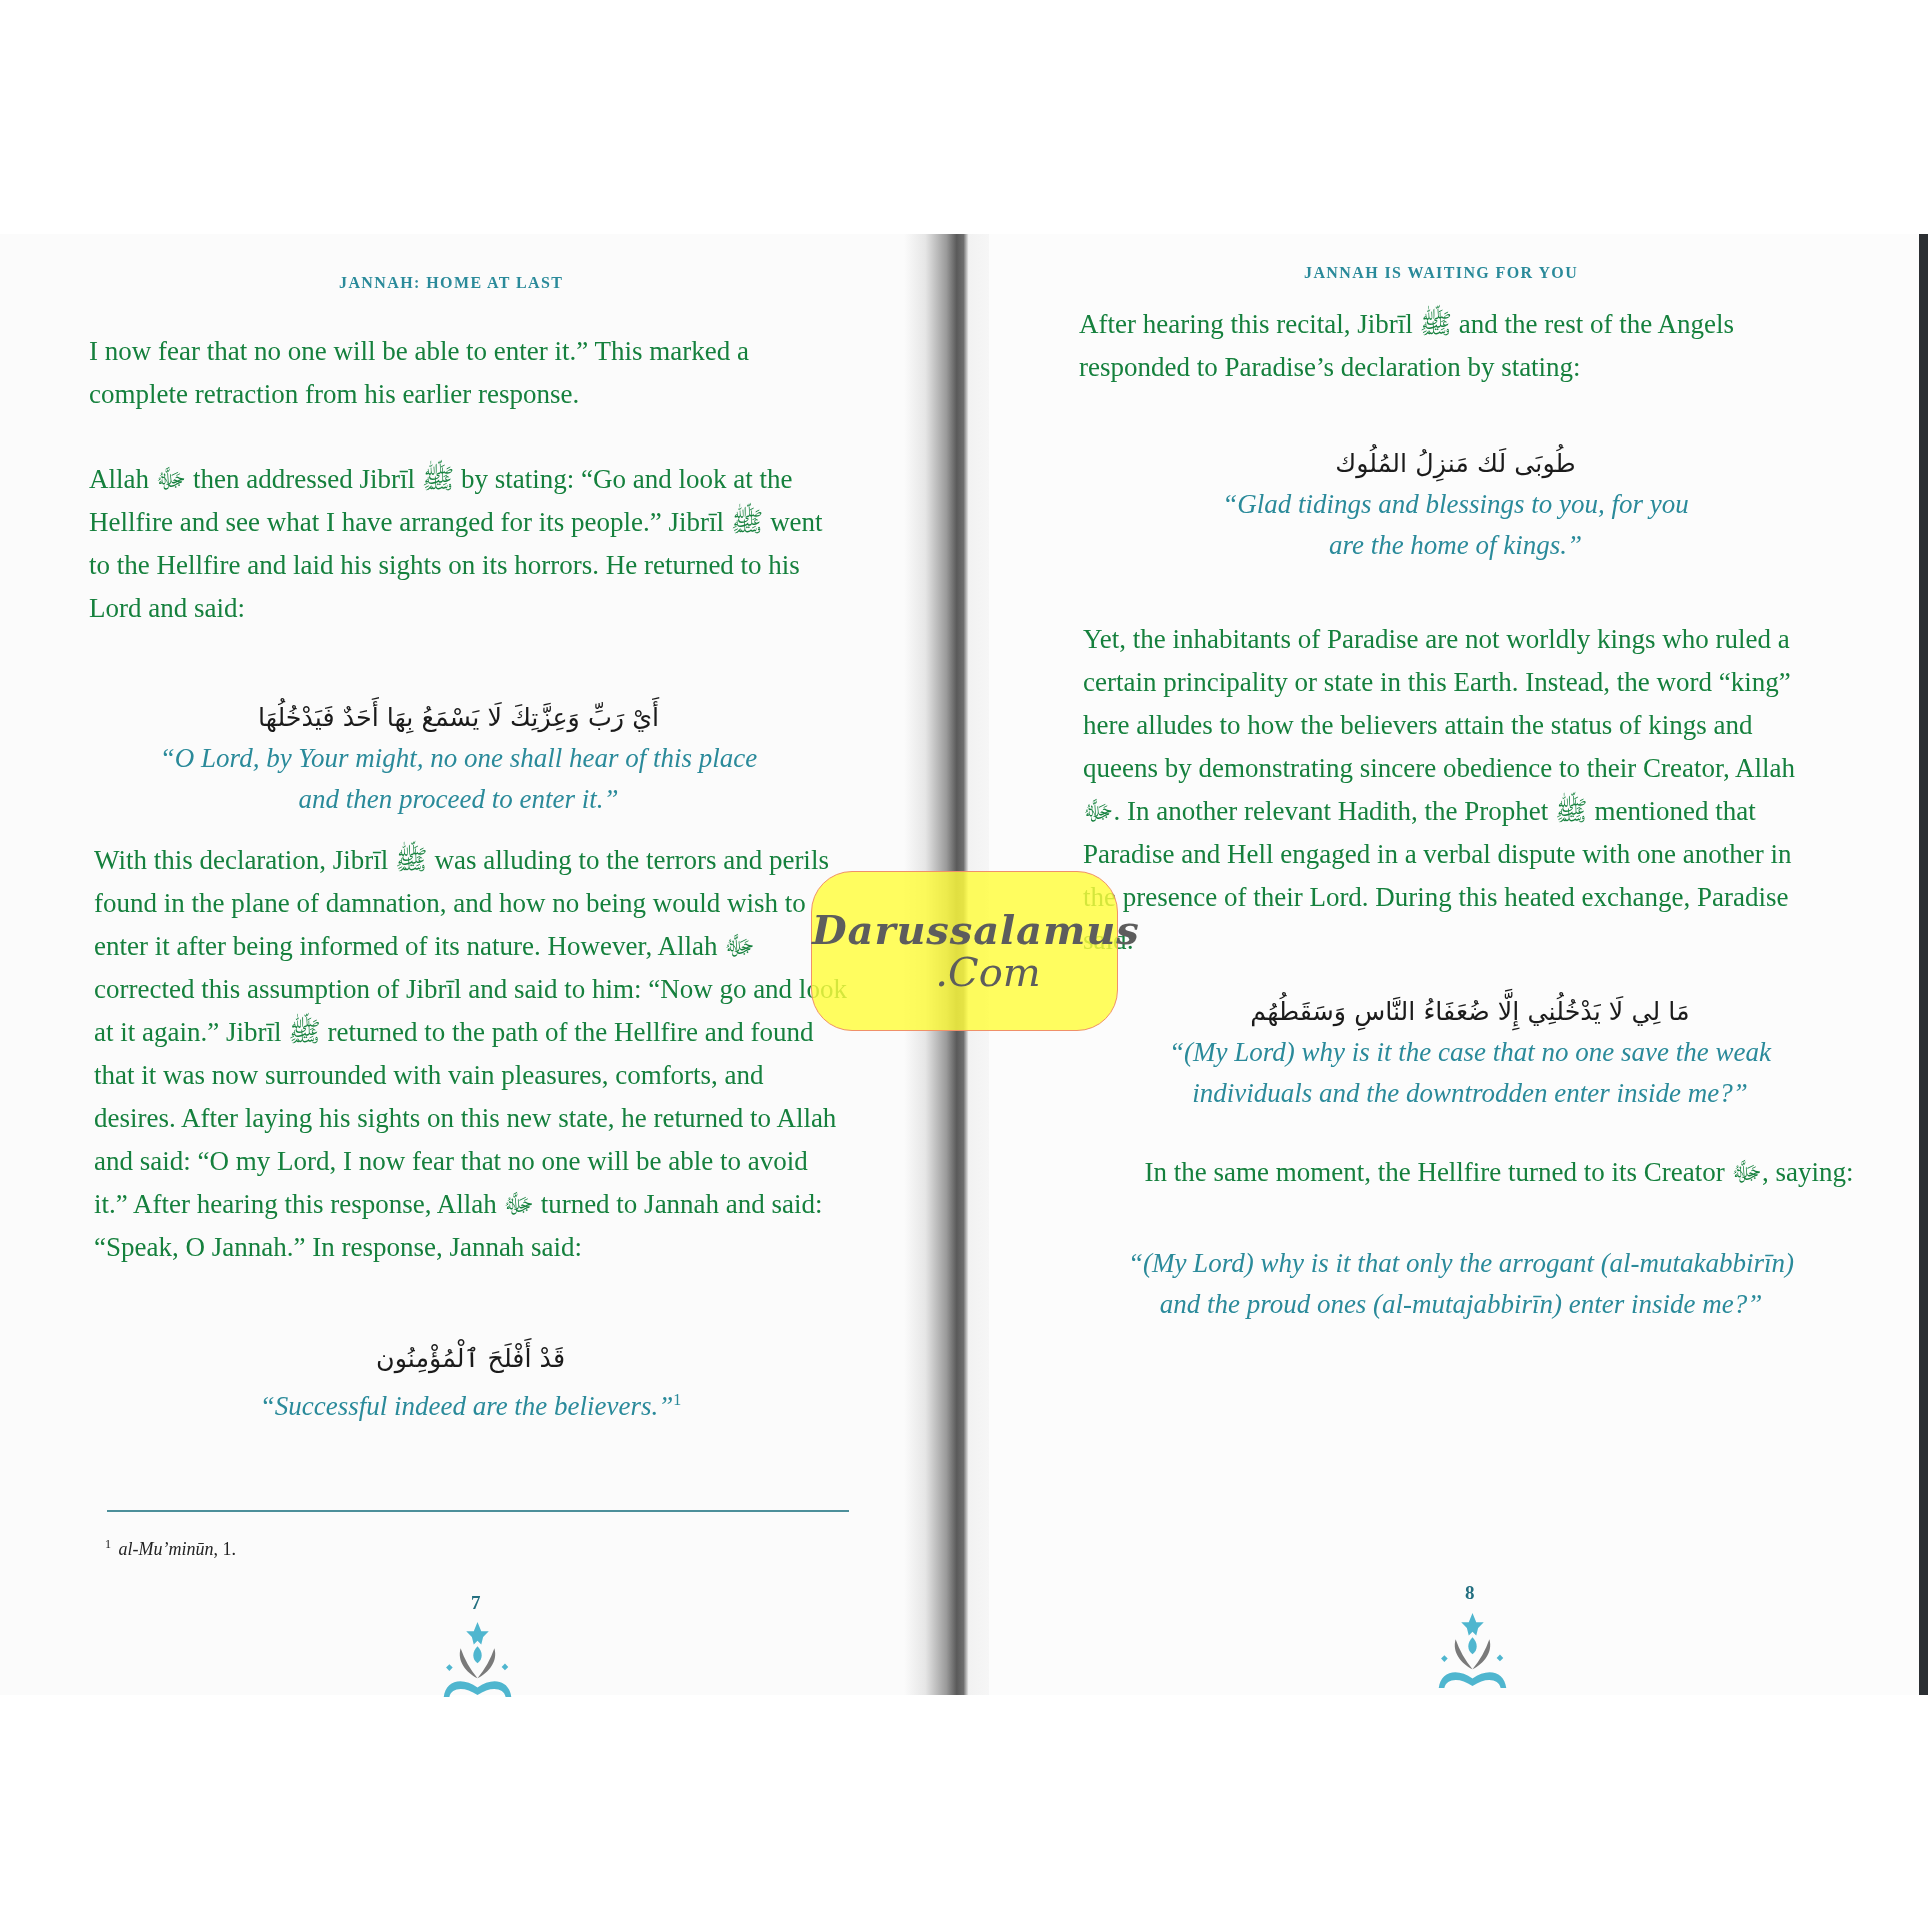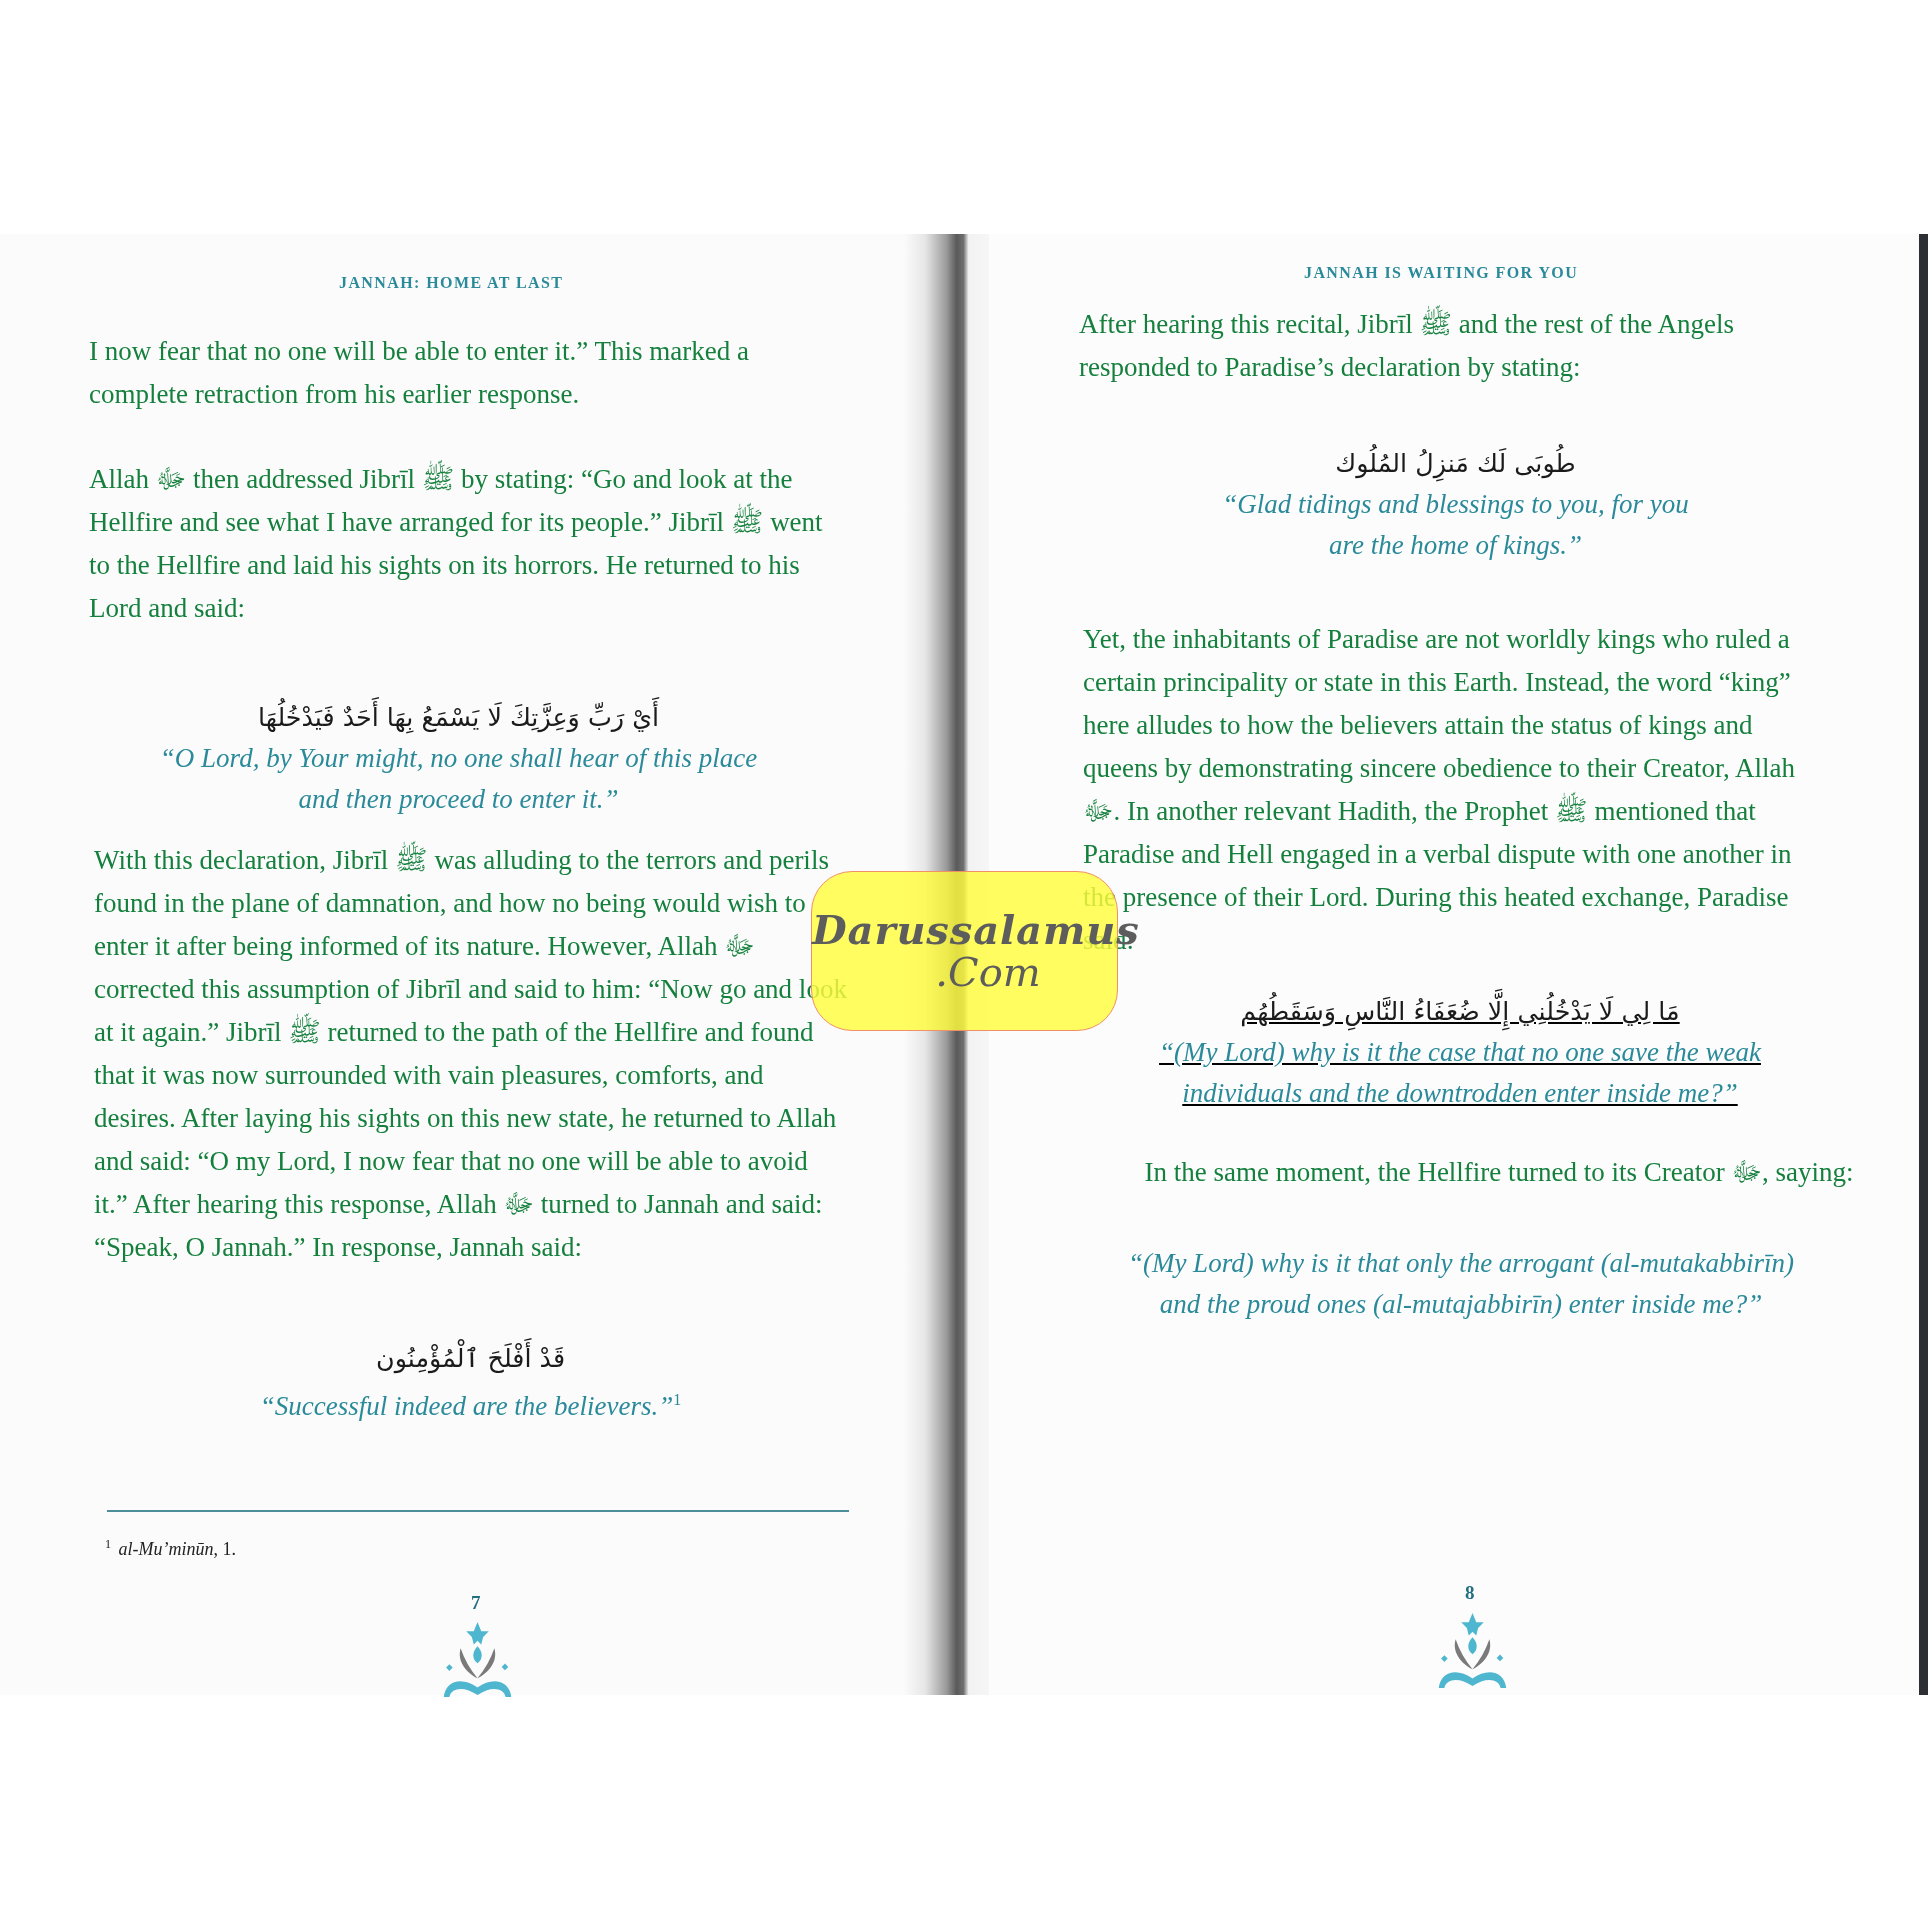--- a/index.html
+++ b/index.html
@@ -85,21 +85,21 @@
     <div class="quote-block" style="left:122px; top:209px; width:753px;">
       <div class="arabic">طُوبَى لَك مَنزِلُ المُلُوك</div>
       <div class="translation">“Glad tidings and blessings to you, for you</div>
       <div class="translation">are the home of kings.”</div>
     </div>
 
     <div class="body-text" style="left:126px; top:384px; width:744px;">
       <p>Yet, the inhabitants of Paradise are not worldly kings who ruled a certain principality or state in this Earth. Instead, the word “king” here alludes to how the believers attain the status of kings and queens by demonstrating sincere obedience to their Creator, Allah ﷻ. In another relevant Hadith, the Prophet ﷺ mentioned that Paradise and Hell engaged in a verbal dispute with one another in the presence of their Lord. During this heated exchange, Paradise said:</p>
     </div>
 
-    <div class="quote-block" style="left:112px; top:757px; width:782px;text-decoration:underline;">
+    <div class="quote-block" style="left:122px; top:757px; width:782px;">
       <div class="arabic">مَا لِي لَا يَدْخُلُنِي إِلَّا ضُعَفَاءُ النَّاسِ وَسَقَطُهُم</div>
       <div class="translation">“(My Lord) why is it the case that no one save the weak</div>
       <div class="translation">individuals and the downtrodden enter inside me?”</div>
     </div>
 
     <div class="body-text" style="left:137px; top:917px; width:810px;text-align:center;">
       <p>In the same moment, the Hellfire turned to its Creator ﷻ, saying:</p>
     </div>
 
     <div class="quote-block" style="left:113px; top:1009px; width:782px;">

